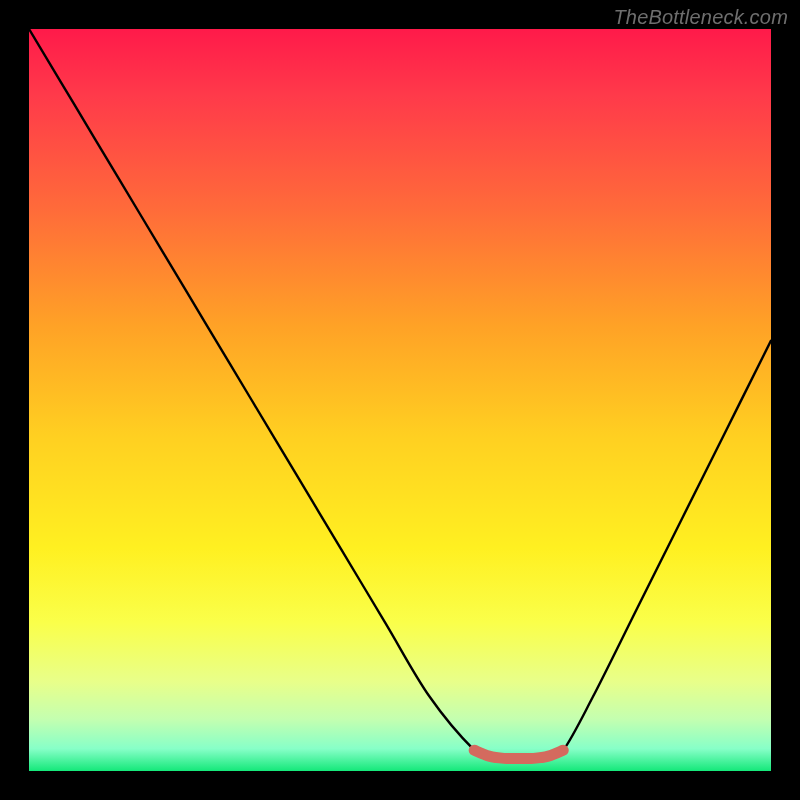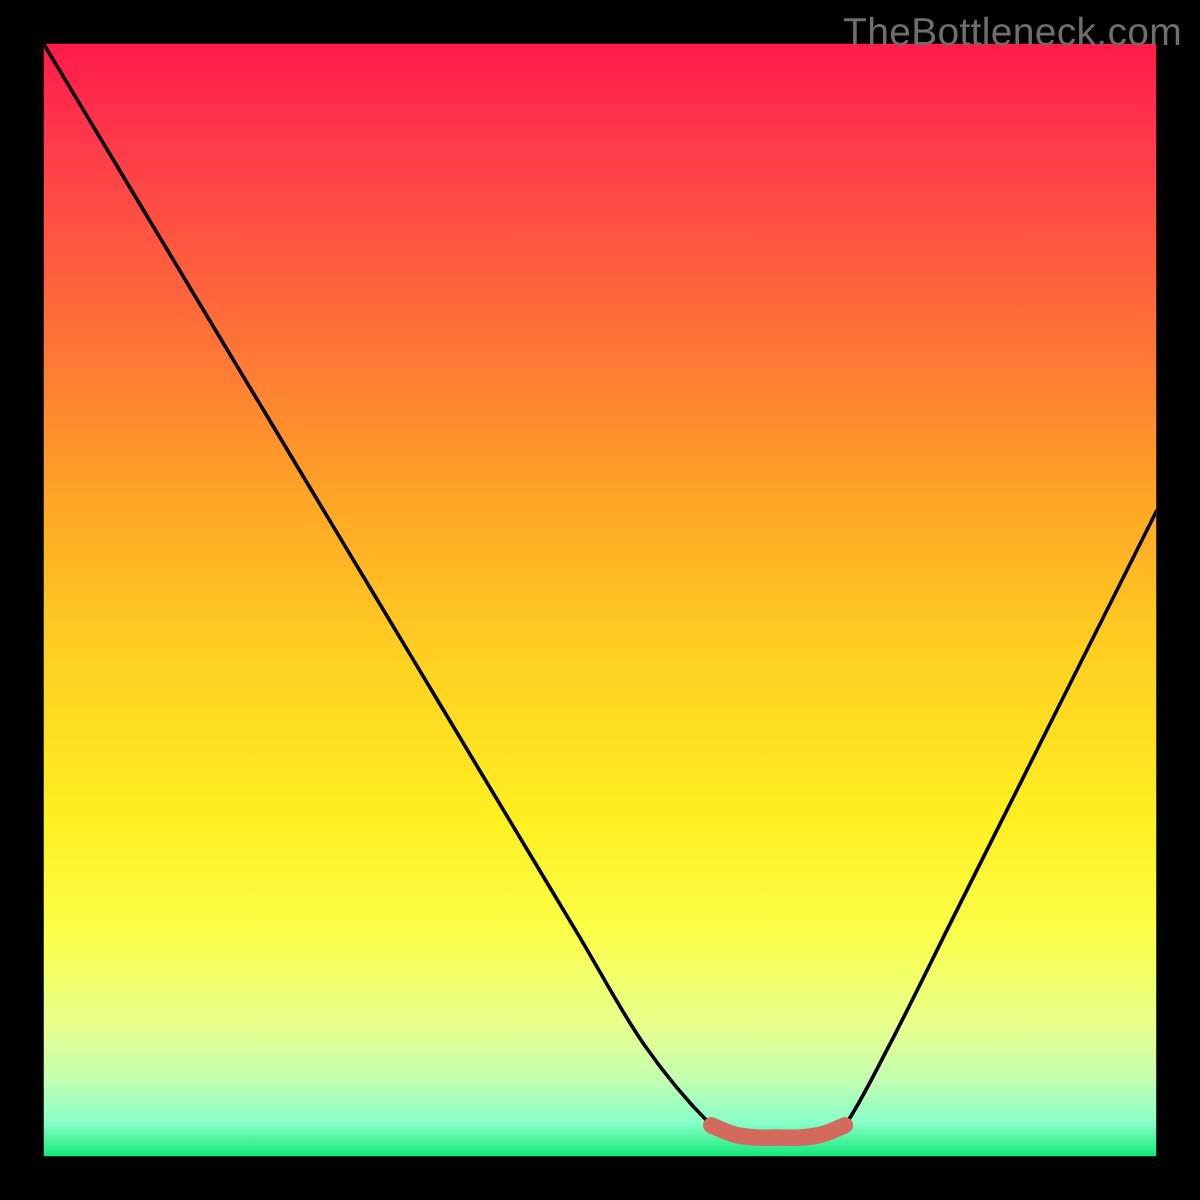--- a/index.html
+++ b/index.html
@@ -40,25 +40,26 @@
       #e8ff8a 88%,
       #c4ffb0 93%,
       #87ffc8 97%,
       #14e87a 100%
     );
   }
   .watermark {
     position: absolute;
     top: 6px;
     right: 12px;
-    font-size: 26px;
+    font-size: 20px;
     font-weight: 500;
     color: #6e6e6e;
     letter-spacing: 0.2px;
     user-select: none;
+    font-style: italic;
   }
   svg.curve {
     position: absolute;
     inset: 0;
     width: 742px;
     height: 742px;
   }
 </style>
 </head>
 <body>

